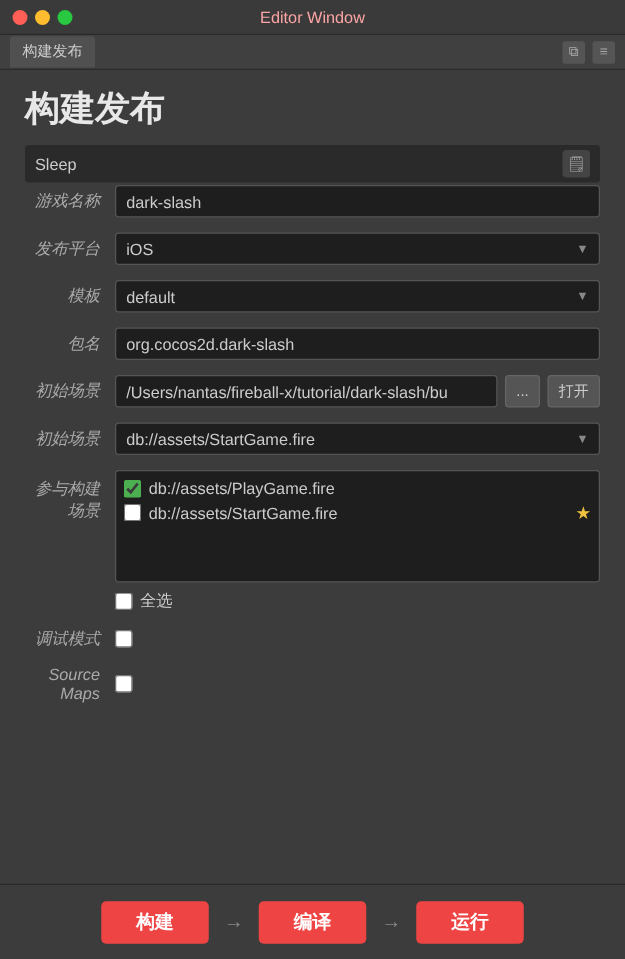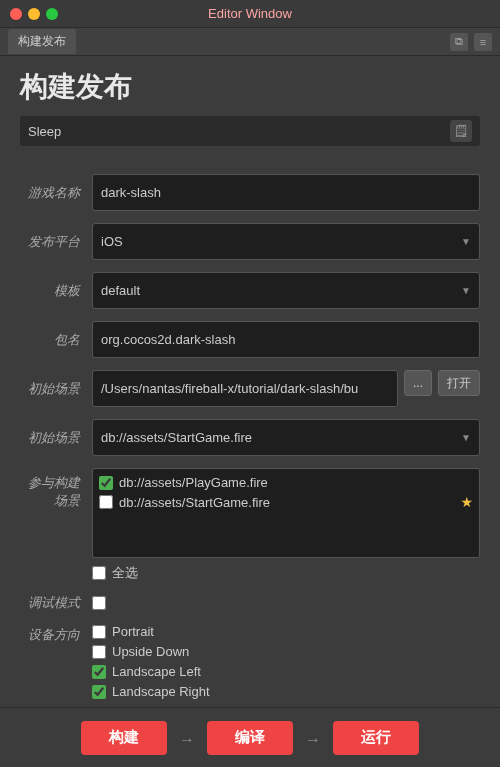--- a/index.html
+++ b/index.html
@@ -74,21 +74,21 @@
       font-size: 11px;
       color: #aaa;
     }
     .page-title {
       font-size: 28px;
       font-weight: bold;
       color: #e8e8e8;
       padding: 12px 20px 10px 20px;
     }
     .build-profile-bar {
-      margin: 0 20px 28px 20px;
+      margin: 0 20px 2px 20px;
       background: #2a2a2a;
       border-radius: 3px;
       height: 30px;
       display: flex;
       align-items: center;
       justify-content: space-between;
       padding: 0 8px;
     }
     .build-profile-name {
       color: #ccc;
@@ -126,21 +126,21 @@
       color: #aaa;
       font-size: 13px;
       flex-shrink: 0;
       font-style: italic;
     }
     .form-control {
       flex: 1;
     }
     input[type="text"], .select-like {
       width: 100%;
-      height: 37px;
+      height: 26px;
       background: #1e1e1e;
       border: 1px solid #555;
       border-radius: 3px;
       color: #ccc;
       padding: 0 8px;
       font-size: 13px;
       outline: none;
     }
     .select-like {
       display: flex;
@@ -371,43 +371,20 @@
 
   <div class="form-row">
     <div class="form-label">调试模式</div>
     <div class="form-control">
       <div class="debug-row">
         <input type="checkbox" style="">
       </div>
     </div>
   </div>
 
-  <div class="form-row top-align">
-    <div class="form-label" style="padding-top:2px;">设备方向</div>
-    <div class="form-control">
-      <div class="orientation-group">
-        <div class="orientation-item">
-          <input type="checkbox" style="">
-          <span>Portrait</span>
-        </div>
-        <div class="orientation-item">
-          <input type="checkbox" style="">
-          <span>Upside Down</span>
-        </div>
-        <div class="orientation-item">
-          <input type="checkbox" checked="" style="">
-          <span>Landscape Left</span>
-        </div>
-        <div class="orientation-item">
-          <input type="checkbox" checked="" style="">
-          <span>Landscape Right</span>
-        </div>
-      </div>
-    </div>
-  </div>
 
   <div class="form-row">
     <div class="form-label">Source Maps</div>
     <div class="form-control">
       <div class="source-maps-row">
         <input type="checkbox" style="">
       </div>
     </div>
   </div>
 

